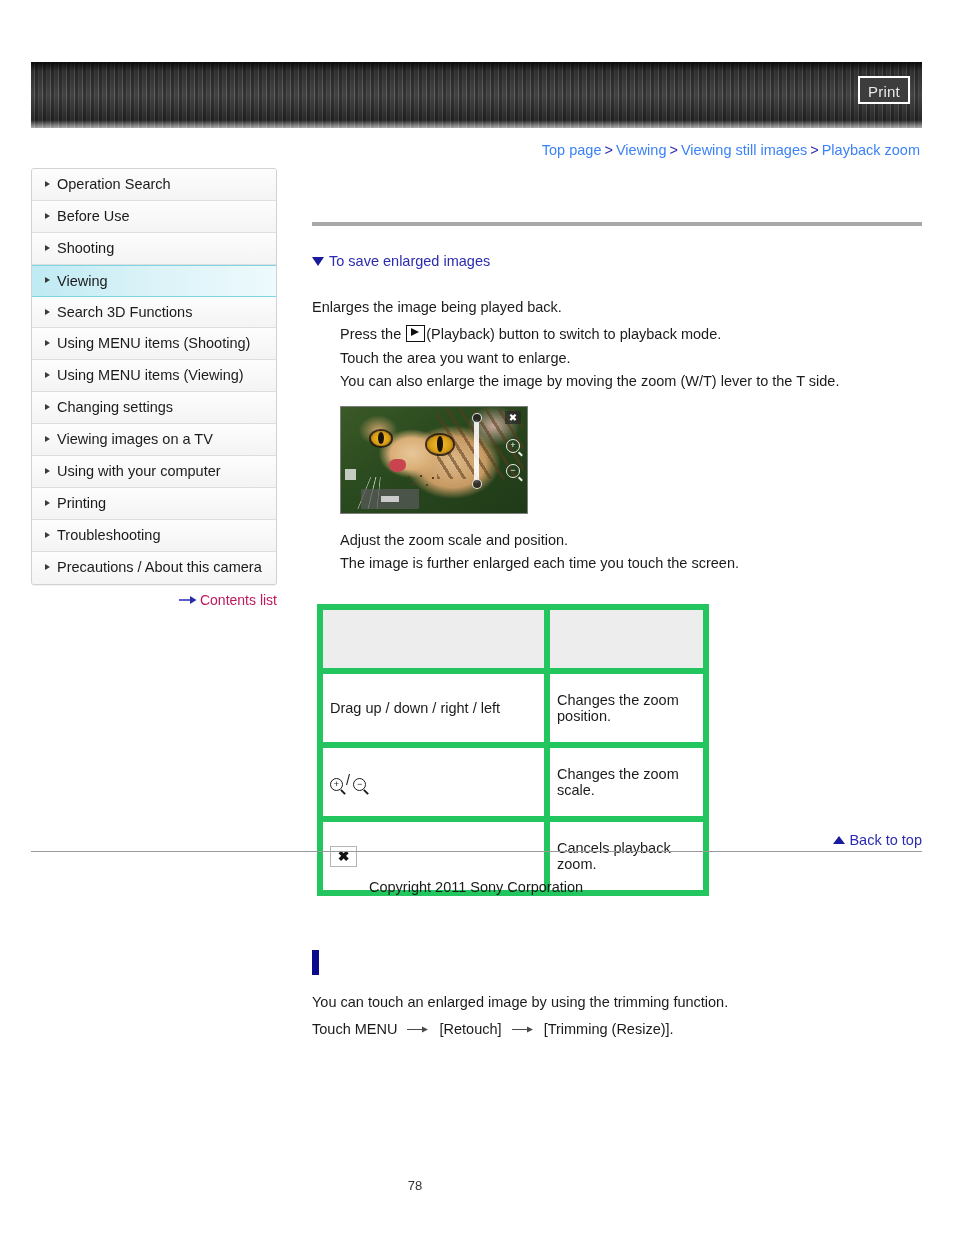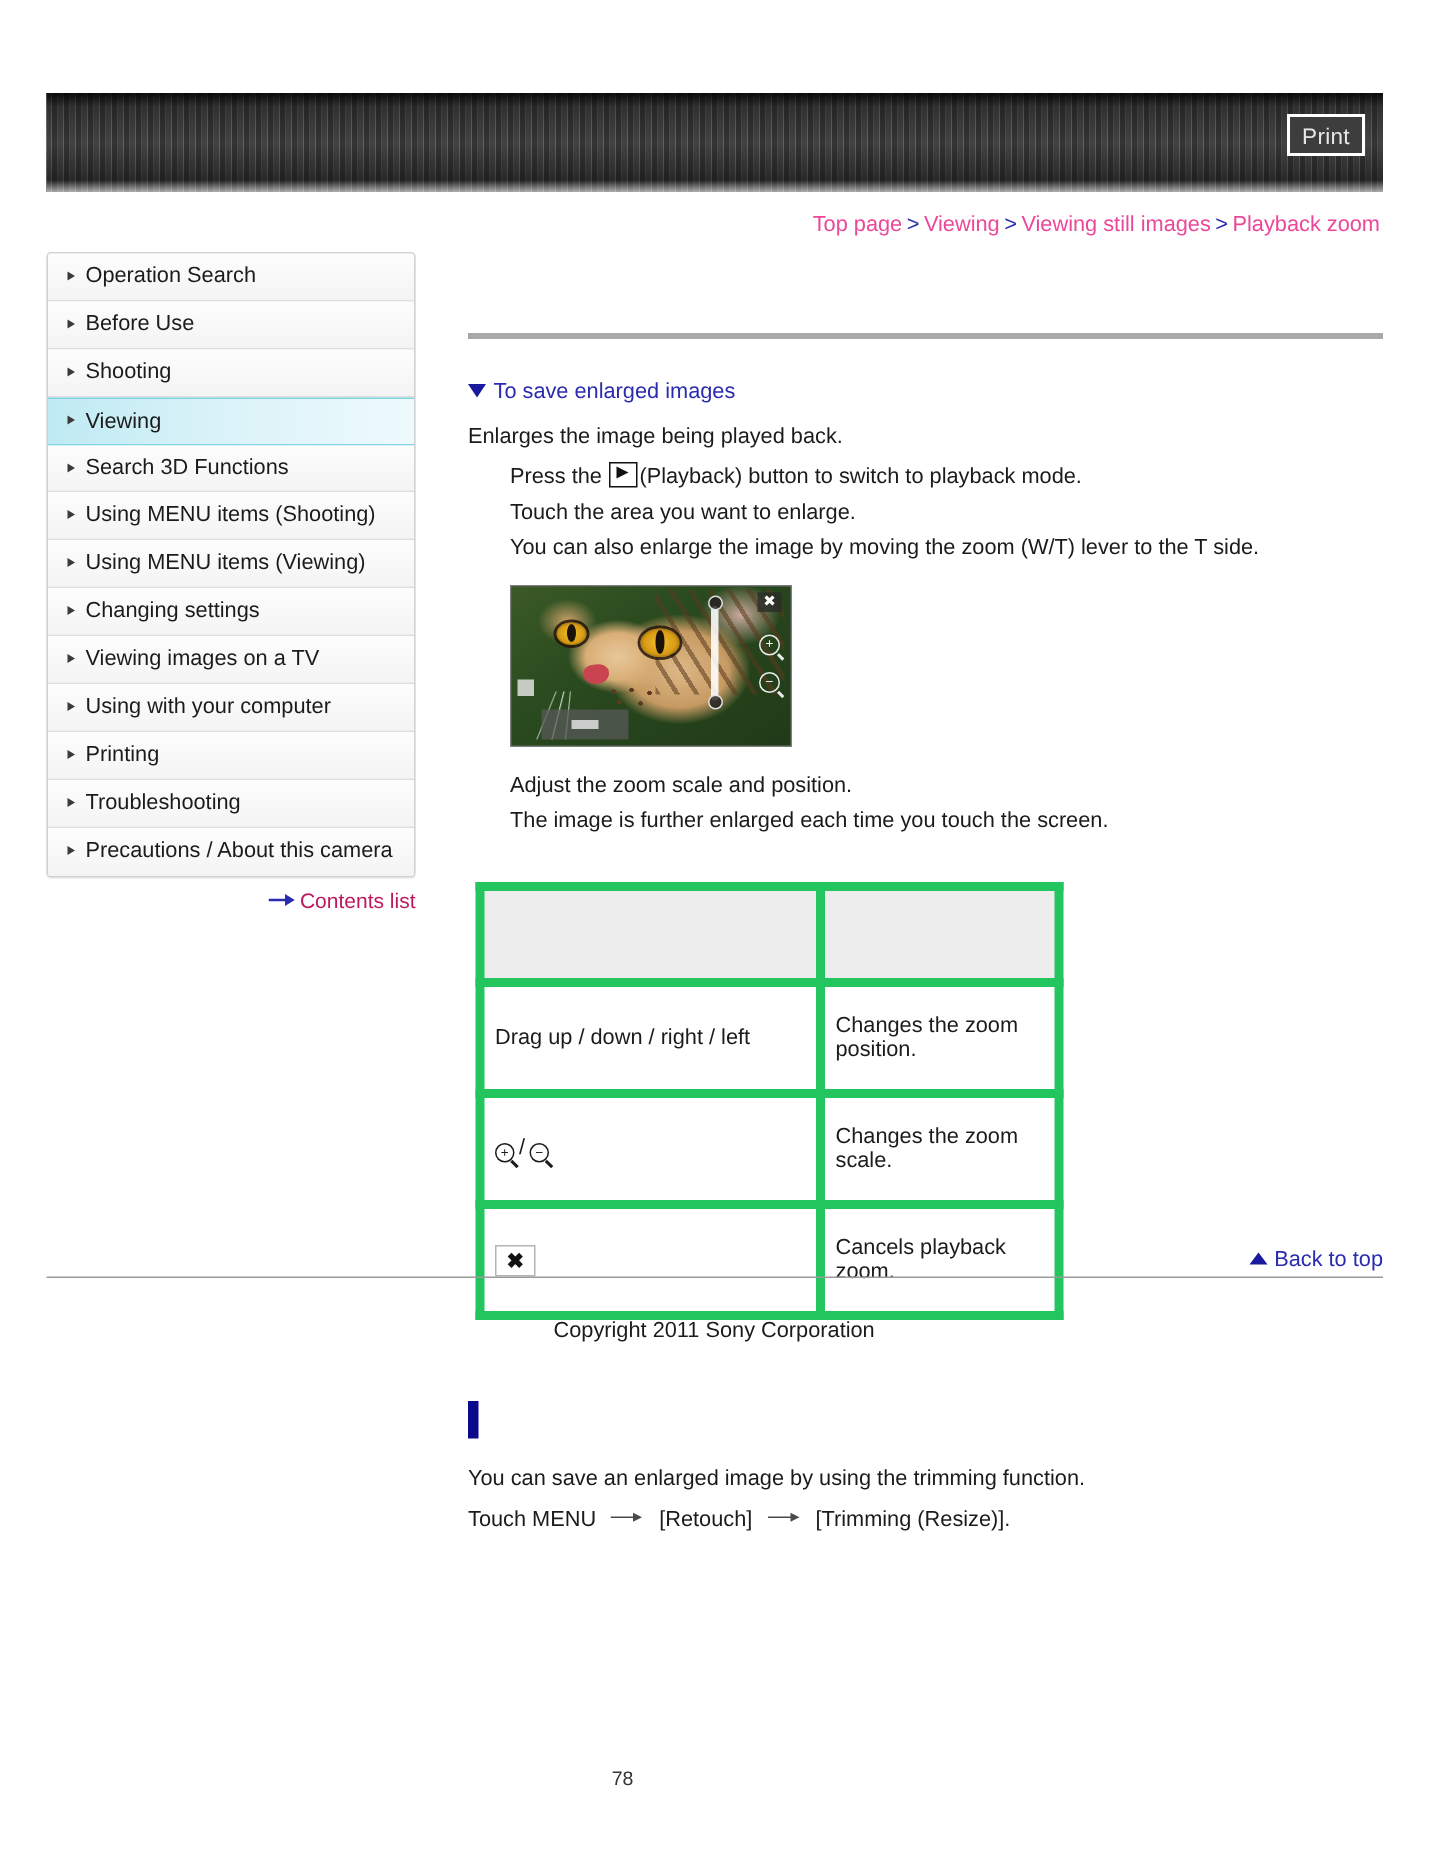--- a/index.html
+++ b/index.html
@@ -56,21 +56,21 @@
   
   .breadcrumb {
     position: absolute;
     right: 34px;
     top: 142px;
     font-size: 14.5px;
     color: #2b2bb0;
     white-space: nowrap;
   }
   .breadcrumb a {
-    color: #ec4899;
+    color: #3b82f6;
     text-decoration: none;
   }
   .breadcrumb .sep {
     color: #2b2bb0;
     margin: 0 3px;
   }
 
   
   .sidebar {
     position: absolute;
@@ -148,21 +148,21 @@
   .title-rule {
     height: 4px;
     background: #a8a8a8;
     margin-top: 16px;
     margin-bottom: 27px;
   }
 
   .anchor-link {
     font-size: 14.5px;
     color: #2b2bb0;
-    margin-bottom: 12px;
+    margin-bottom: 28px;
     white-space: nowrap;
   }
   .tri-down {
     display: inline-block;
     width: 0; height: 0;
     border-left: 6px solid transparent;
     border-right: 6px solid transparent;
     border-top: 9px solid #1a1a9e;
     vertical-align: middle;
     margin-right: 5px;
@@ -614,21 +614,21 @@
         <td class="c1">
           <span class="x-box">✖</span>
         </td>
         <td>Cancels playback zoom.</td>
       </tr>
     </tbody>
   </table>
 
   <div class="section-marker"></div>
   <div class="section-body">
-    <div class="body-text">You can save an enlarged image by using the trimming function.</div>
+    <div class="body-text">You can touch an enlarged image by using the trimming function.</div>
     <div class="body-text">
       <span>Touch MENU</span>
       <span class="arrow-inline">
         <svg width="22" height="9" viewBox="0 0 22 9">
             <path d="M0 4 L15 4 L15 1.5 L21 4.5 L15 7.5 L15 5 L0 5 Z" fill="#4a4a4a"></path>
           </svg>
       </span>
       <span>[Retouch]</span>
       <span class="arrow-inline">
         <svg width="22" height="9" viewBox="0 0 22 9">

